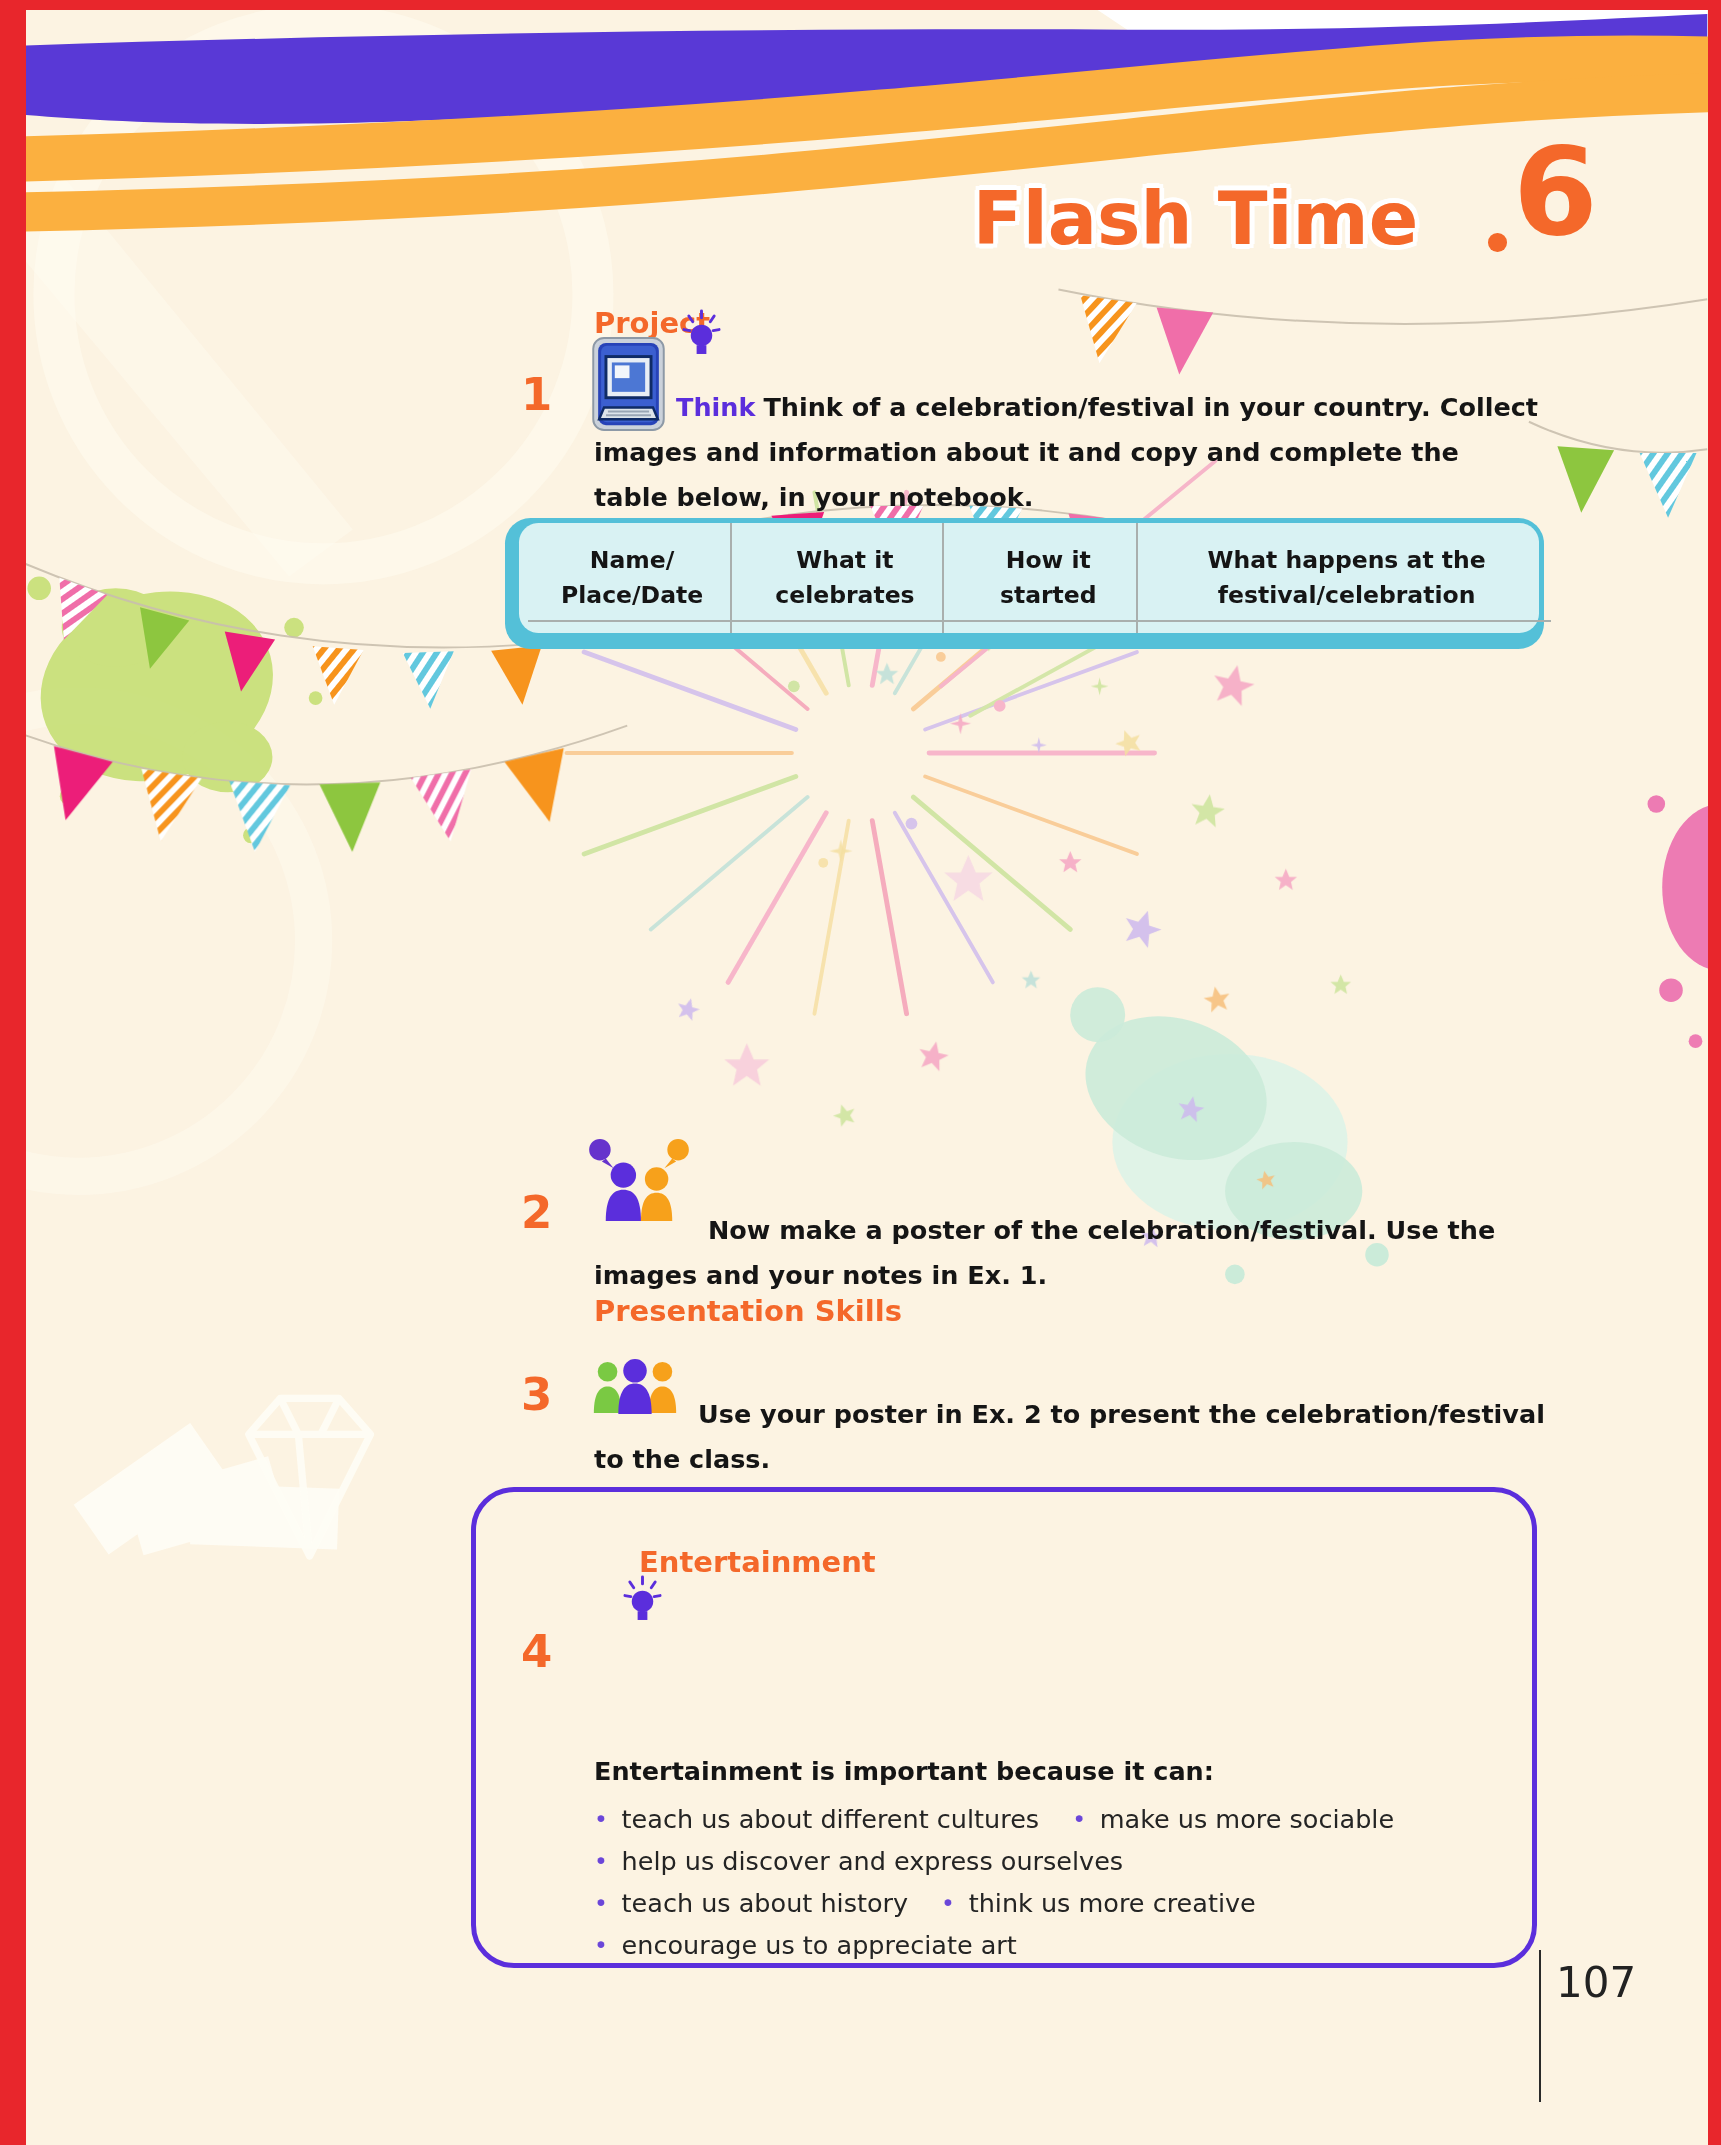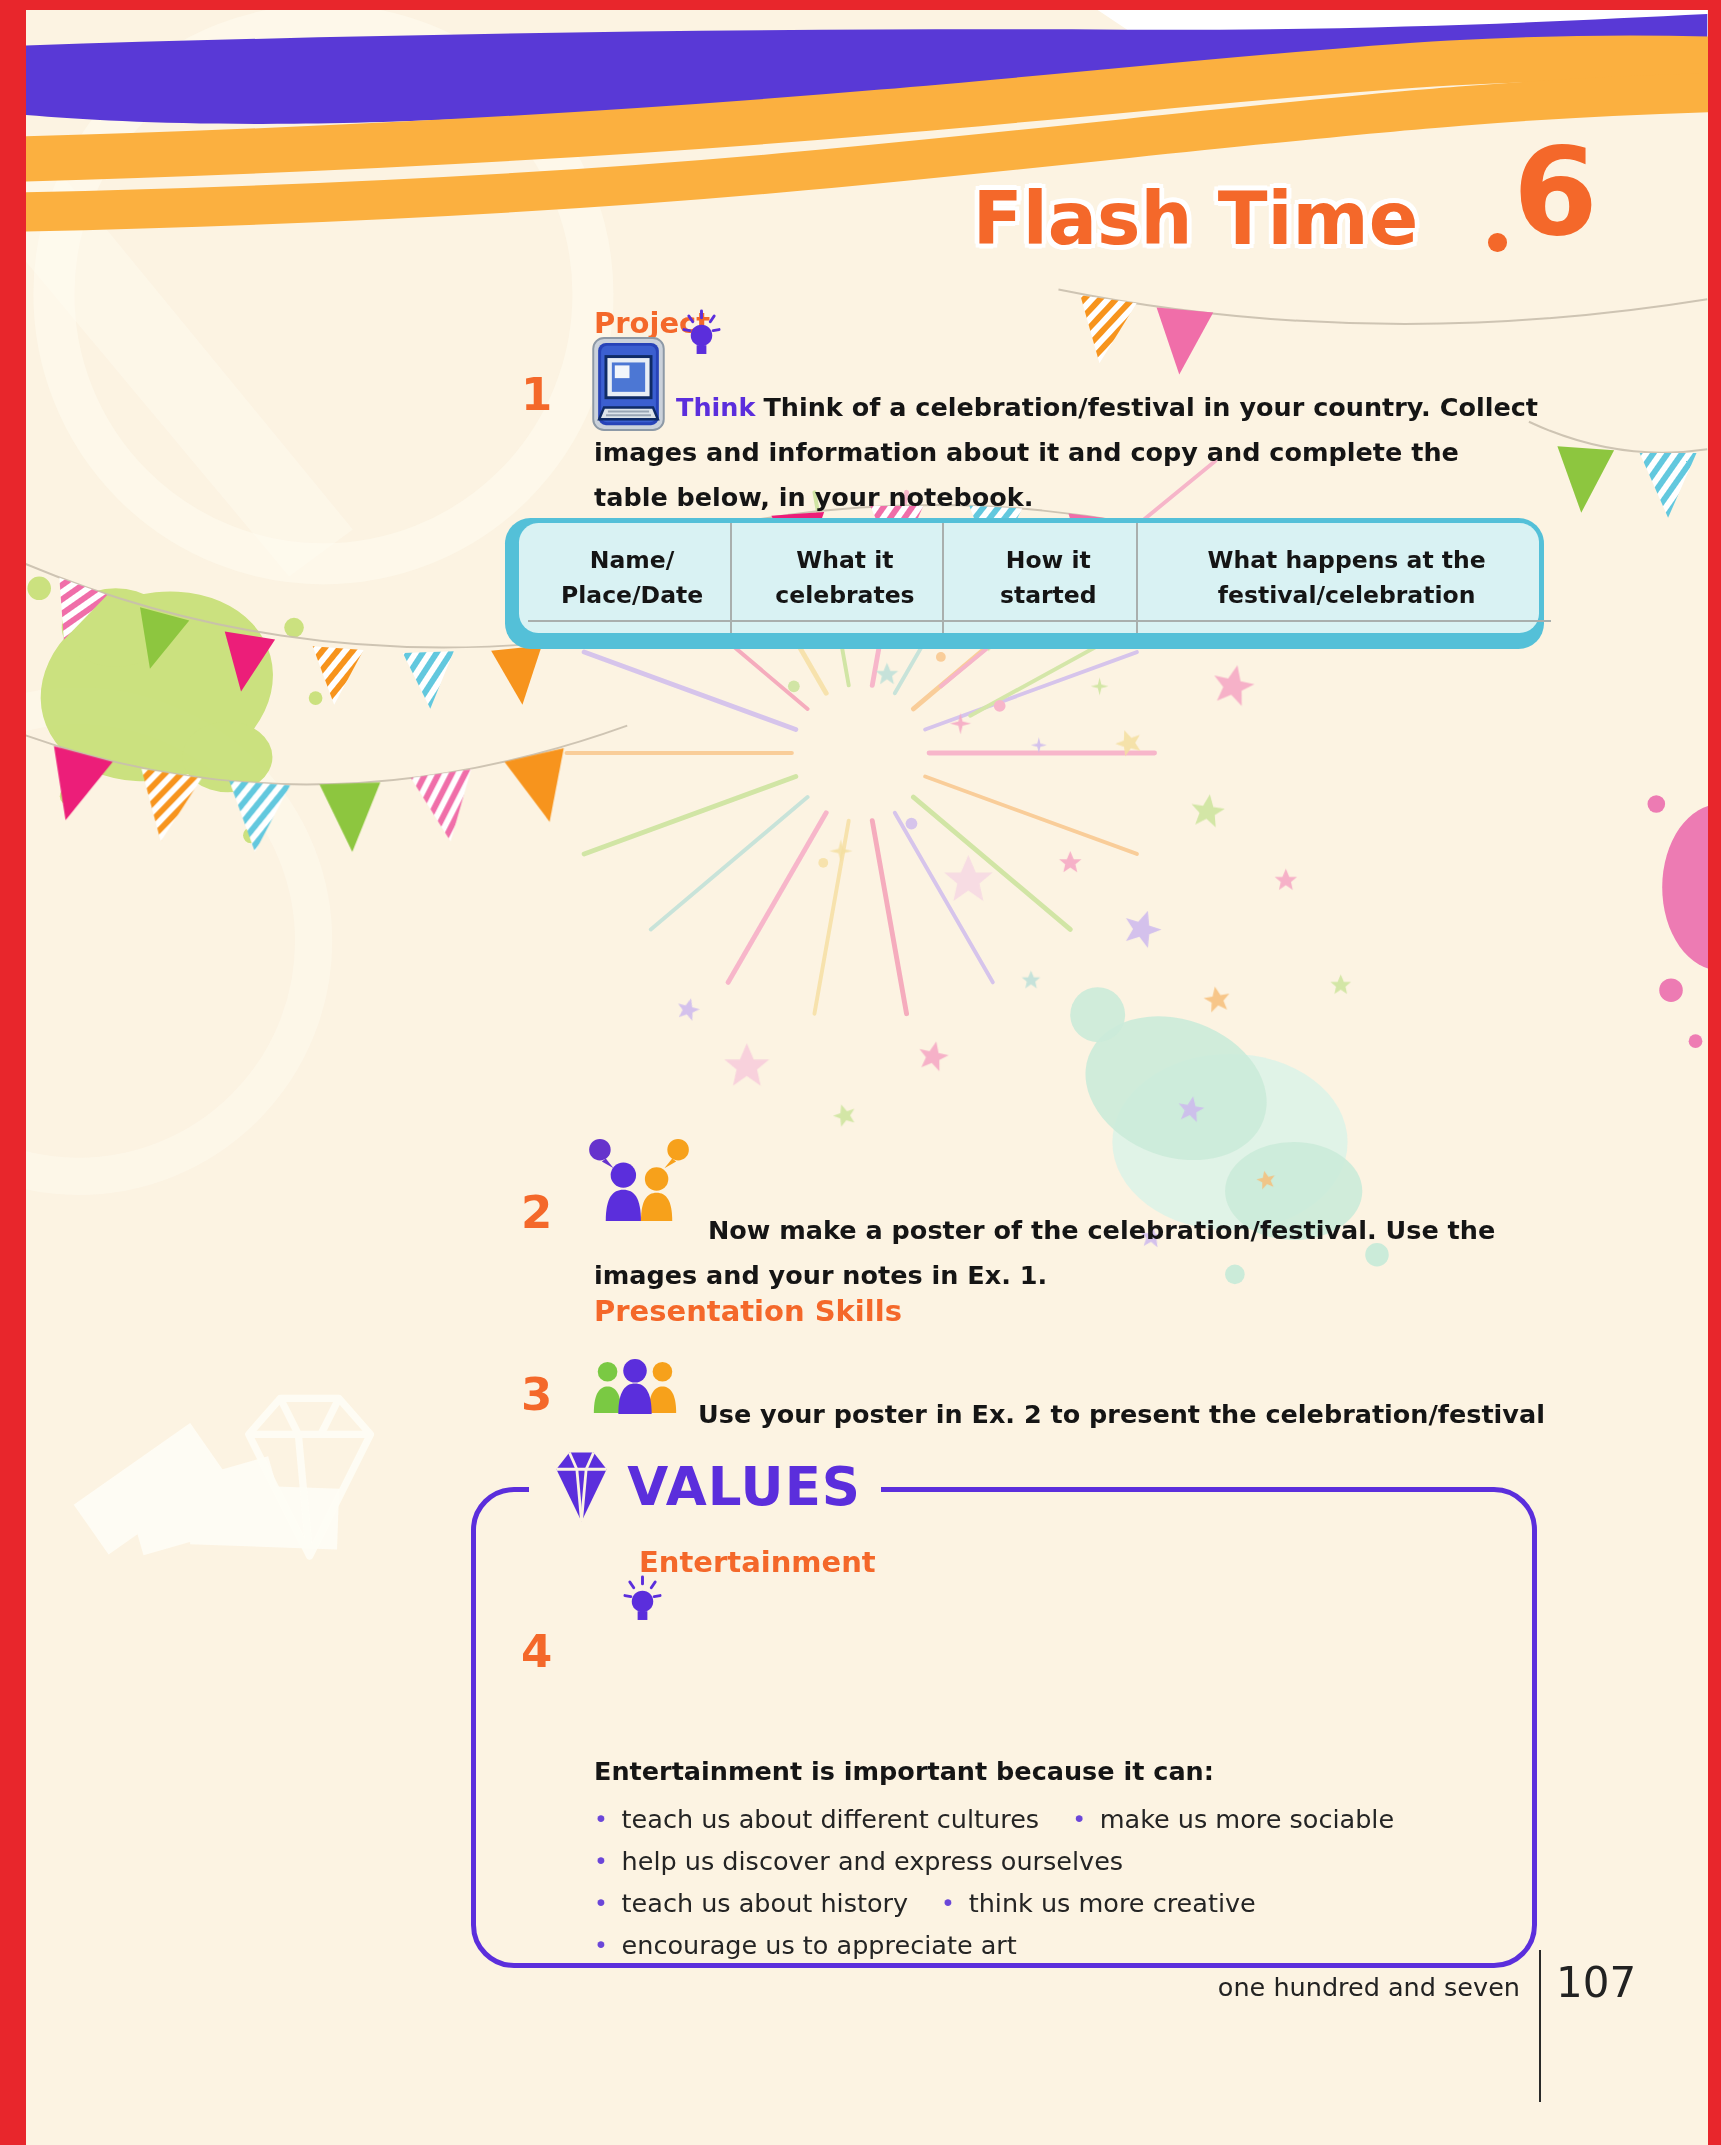--- a/index.html
+++ b/index.html
@@ -296,33 +296,20 @@
     <path d="M8,56 C8,36 14,29 22,29 C30,29 36,36 36,56 Z" fill="#7AC943"></path>
     <circle cx="78" cy="14" r="10" fill="#F7A11B"></circle>
     <path d="M64,56 C64,36 70,29 78,29 C86,29 92,36 92,56 Z" fill="#F7A11B"></path>
     <circle cx="50" cy="13" r="12" fill="#5B2EDC"></circle>
     <path d="M33,57 C33,34 40,26 50,26 C60,26 67,34 67,57 Z" fill="#5B2EDC"></path>
   </svg>
   <p class="ex-p" style="top:1366px;text-indent:104px;">Use your poster in Ex. 2 to present the celebration/festival
 to the class.</p>
 
   <div class="values-box"></div>
-  <div class="values-head">
-    <svg width="65" height="82" viewBox="0 0 66 88">
-      <path d="M6,26 L20,8 L46,8 L60,26 L33,82 Z" fill="#5B2EDC"></path>
-      <g stroke="#FCF3E2" stroke-width="3" fill="none" stroke-linejoin="round">
-        <line x1="6" y1="26" x2="60" y2="26"></line>
-        <line x1="20" y1="8" x2="28" y2="26"></line>
-        <line x1="46" y1="8" x2="38" y2="26"></line>
-        <line x1="28" y1="26" x2="33" y2="82"></line>
-        <line x1="38" y1="26" x2="33" y2="82"></line>
-      </g>
-    </svg>
-    <span class="values-title">VALUES</span>
-  </div>
 
   <div class="ohead" style="left:591px;top:1545px;margin-left:48px;">Entertainment</div>
 
   <div class="num" style="left:521px;top:1627px;">4</div>
   <svg class="abs" style="left:623px;top:1574px;" width="39" height="51" viewBox="0 0 40 52">
     <g stroke="#5B2EDC" stroke-width="3" stroke-linecap="round">
       <line x1="20" y1="3" x2="20" y2="10"></line>
       <line x1="7" y1="8" x2="11" y2="14"></line>
       <line x1="33" y1="8" x2="29" y2="14"></line>
       <line x1="2" y1="22" x2="8" y2="23"></line>
@@ -350,17 +337,16 @@
       <span>teach us about history</span>
       <span class="rb rb2">•</span>
       <span>think us more creative</span>
     </div>
     <div class="reason-row">
       <span class="rb">•</span>
       <span>encourage us to appreciate art</span>
     </div>
   </div>
 
-  <div class="footer-words">one hundred and seven</div>
   <div class="footer-divider"></div>
   <div class="footer-page">107</div>
 </div>
 
 
 </body></html>

